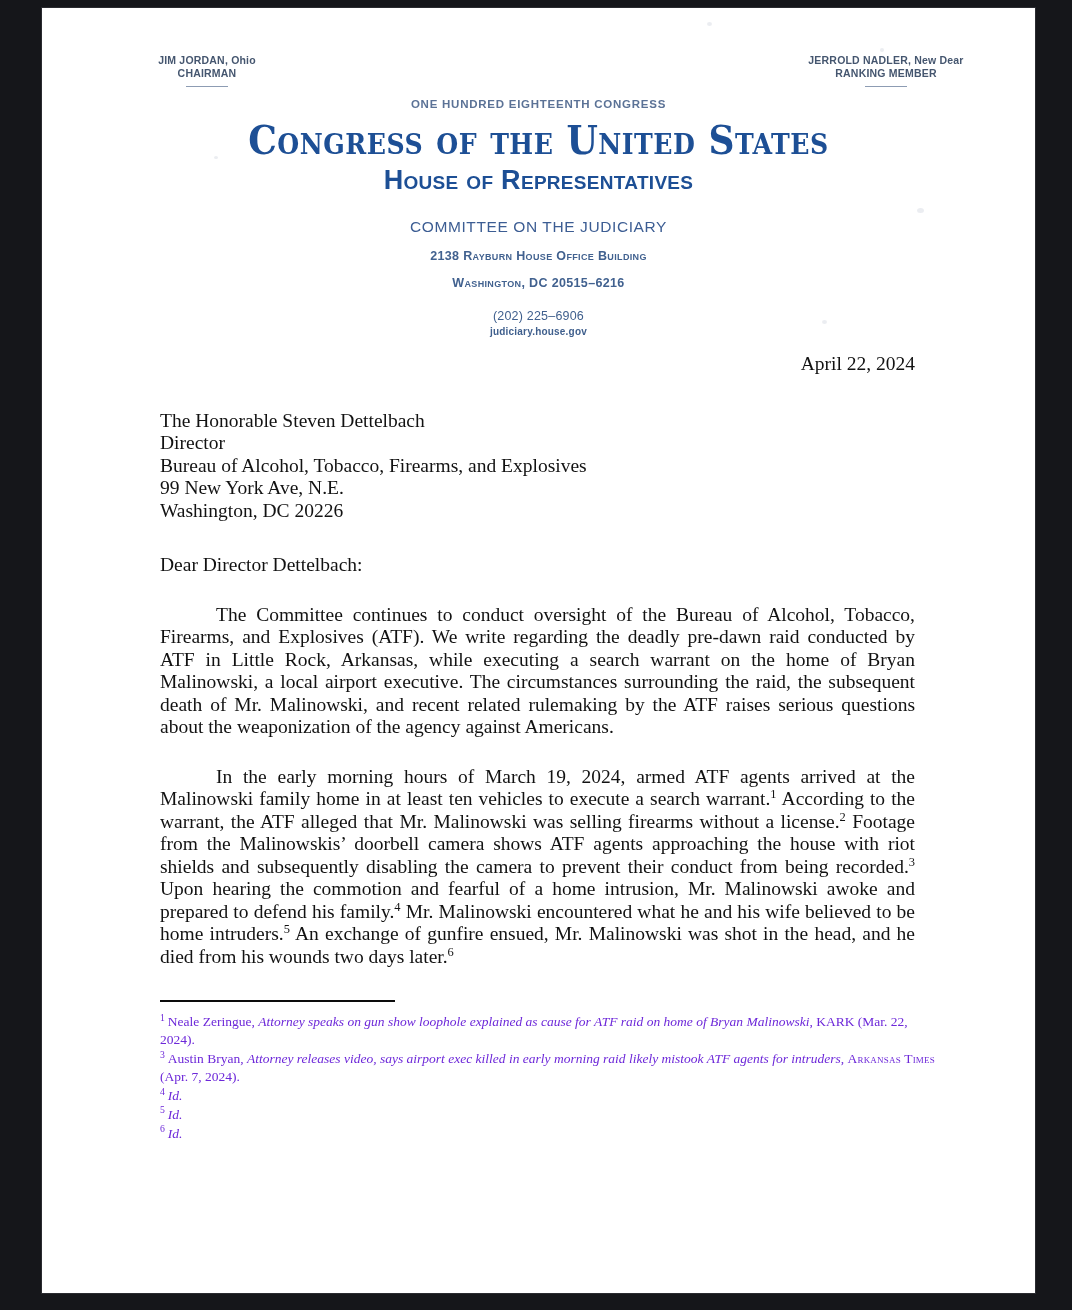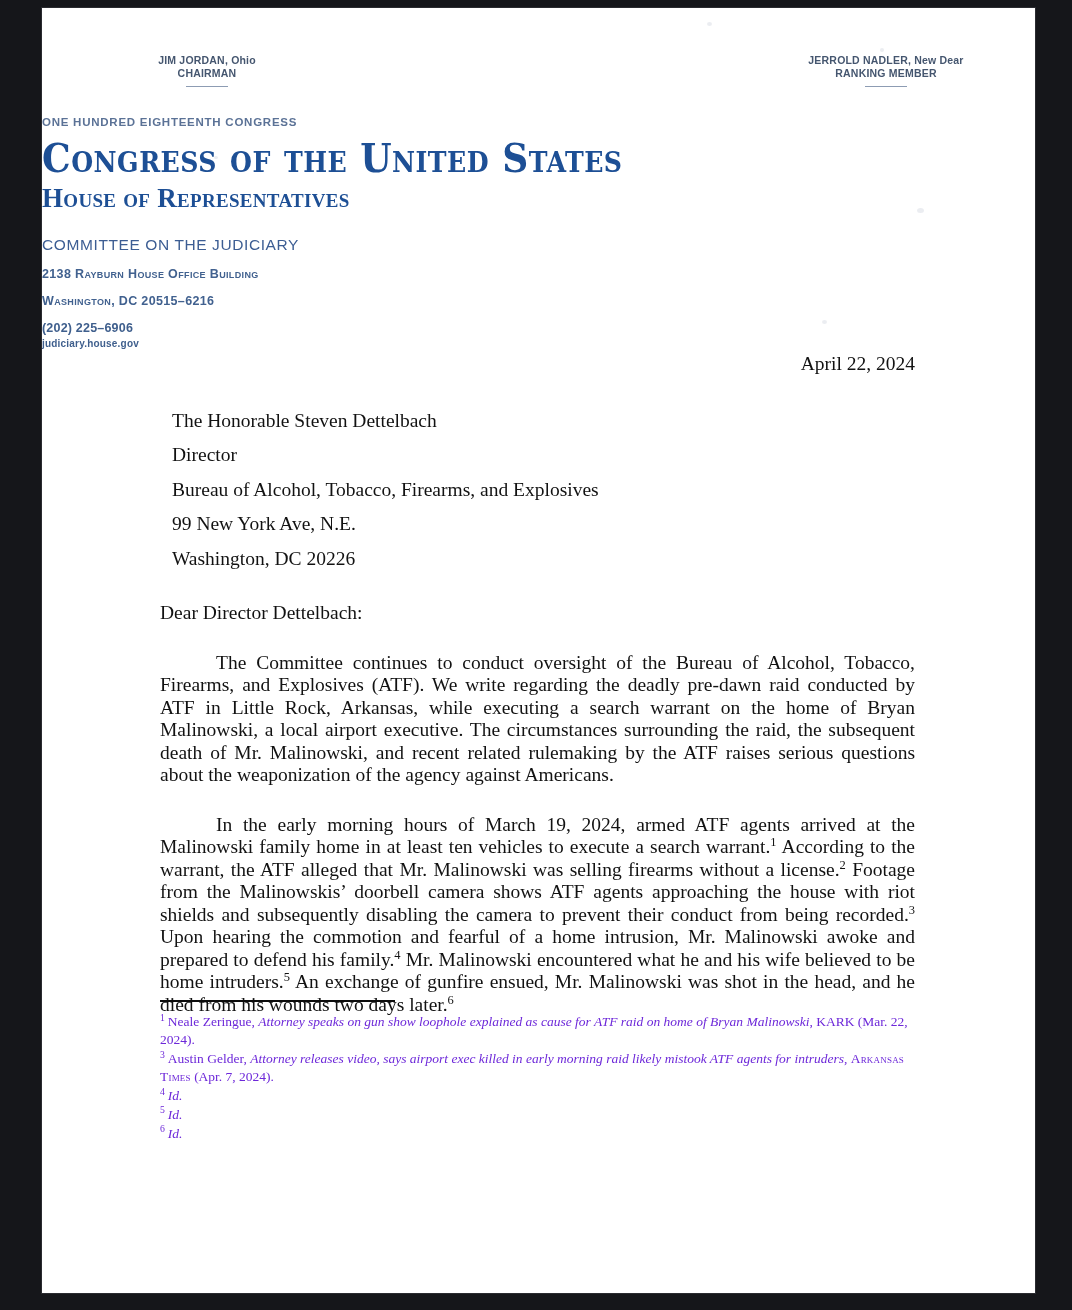--- a/index.html
+++ b/index.html
@@ -32,21 +32,21 @@
     height: 1285px;
     background: #ffffff;
     box-shadow: 0 0 0 1px #2a2b30;
     overflow: hidden;
   }
 
   
   .letterhead {
     position: relative;
     width: 100%;
-    padding-top: 40px;
+    padding-top: 22px;
   }
 
   .member-block {
     position: absolute;
     top: 46px;
     font-family: "Liberation Sans", "DejaVu Sans", sans-serif;
     color: #45566f;
     text-align: center;
     line-height: 1.28;
   }
@@ -65,20 +65,21 @@
     letter-spacing: 0.2px;
   }
   .member-rule {
     width: 42px;
     height: 1.6px;
     background: #8d9cb3;
     margin: 5px auto 0;
   }
 
   .lh-center {
+    text-align: center;
     width: 100%;
   }
 
   .congress-line {
     font-family: "Liberation Sans", "DejaVu Sans", sans-serif;
     font-size: 11.5px;
     font-weight: 600;
     letter-spacing: 0.75px;
     color: #5b7296;
     margin-top: 68px;
@@ -89,21 +90,21 @@
     font-size: 40px;
     font-weight: 700;
     color: #1d4f95;
     letter-spacing: 0.5px;
     margin-top: 10px;
     line-height: 1;
     font-variant: small-caps;
     font-stretch: condensed;
   }
   .blackletter-sub {
-    font-family: Liberation Serif, serif;
+    font-family: Liberation Sans, sans-serif;
     font-size: 27px;
     font-weight: 700;
     color: #1d4f95;
     letter-spacing: 0.3px;
     margin-top: 7px;
     line-height: 1;
     font-variant: small-caps;
   }
 
   .committee-line {
@@ -121,24 +122,24 @@
     font-weight: 600;
     letter-spacing: 0.35px;
     color: #41618f;
     margin-top: 13px;
     font-variant: small-caps;
   }
 
   .phone-line {
     font-family: "Liberation Sans", "DejaVu Sans", sans-serif;
     font-size: 12.5px;
-    font-weight: 700;
+    font-weight: 400;
     letter-spacing: 0.2px;
     color: #3f5f8d;
-    margin-top: 13px;
+    margin-top: 19px;
   }
   .web-line {
     font-family: Liberation Sans, sans-serif;
     font-size: 10px;
     font-weight: 700;
     letter-spacing: 0.2px;
     color: #3f5f8d;
     margin-top: 3px;
   }
 
@@ -153,21 +154,21 @@
     line-height: 1.155;
   }
 
   .date-line {
     text-align: right;
     margin-left: 170px;
     margin-bottom: 34px;
   }
 
   .recipient p {
-    margin: 12px;
+    margin: 0;
   }
 
   .salutation {
     margin-top: 32px;
   }
 
   .para {
     margin-top: 27px;
     text-align: justify;
     text-indent: 56px;
@@ -275,21 +276,21 @@
 
       <div class="para"><span>In the early morning hours of March 19, 2024, armed ATF agents arrived at the Malinowski family home in at least ten vehicles to execute a search warrant.</span><sup>1</sup><span> According to the warrant, the ATF alleged that Mr. Malinowski was selling firearms without a license.</span><sup>2</sup><span> Footage from the Malinowskis’ doorbell camera shows ATF agents approaching the house with riot shields and subsequently disabling the camera to prevent their conduct from being recorded.</span><sup>3</sup><span> Upon hearing the commotion and fearful of a home intrusion, Mr. Malinowski awoke and prepared to defend his family.</span><sup>4</sup><span> Mr. Malinowski encountered what he and his wife believed to be home intruders.</span><sup>5</sup><span> An exchange of gunfire ensued, Mr. Malinowski was shot in the head, and he died from his wounds two days later.</span><sup>6</sup></div>
     </div>
 
     <div class="footnotes">
       <div class="fn-rule"></div>
 
       <p class="fn"><span class="fn-num">1</span><span>Neale Zeringue, </span><i>Attorney speaks on gun show loophole explained as cause for ATF raid on home of Bryan Malinowski</i><span>, KARK (Mar. 22, 2024).</span></p>
 
 
-      <p class="fn"><span class="fn-num">3</span><span>Austin Gelder, </span><i>Attorney releases video, says airport exec killed in early morning raid likely mistook ATF agents for intruders</i><span>, </span><span class="smallcaps">Arkansas Times</span><span> (Apr. 7, 2024).</span></p>
+      <p class="fn"><span class="fn-num">3</span><span>Austin Bryan, </span><i>Attorney releases video, says airport exec killed in early morning raid likely mistook ATF agents for intruders</i><span>, </span><span class="smallcaps">Arkansas Times</span><span> (Apr. 7, 2024).</span></p>
 
       <p class="fn"><span class="fn-num">4</span><i>Id.</i></p>
 
       <p class="fn"><span class="fn-num">5</span><i>Id.</i></p>
 
       <p class="fn"><span class="fn-num">6</span><i>Id.</i></p>
     </div>
 
   </div>
 </div>

